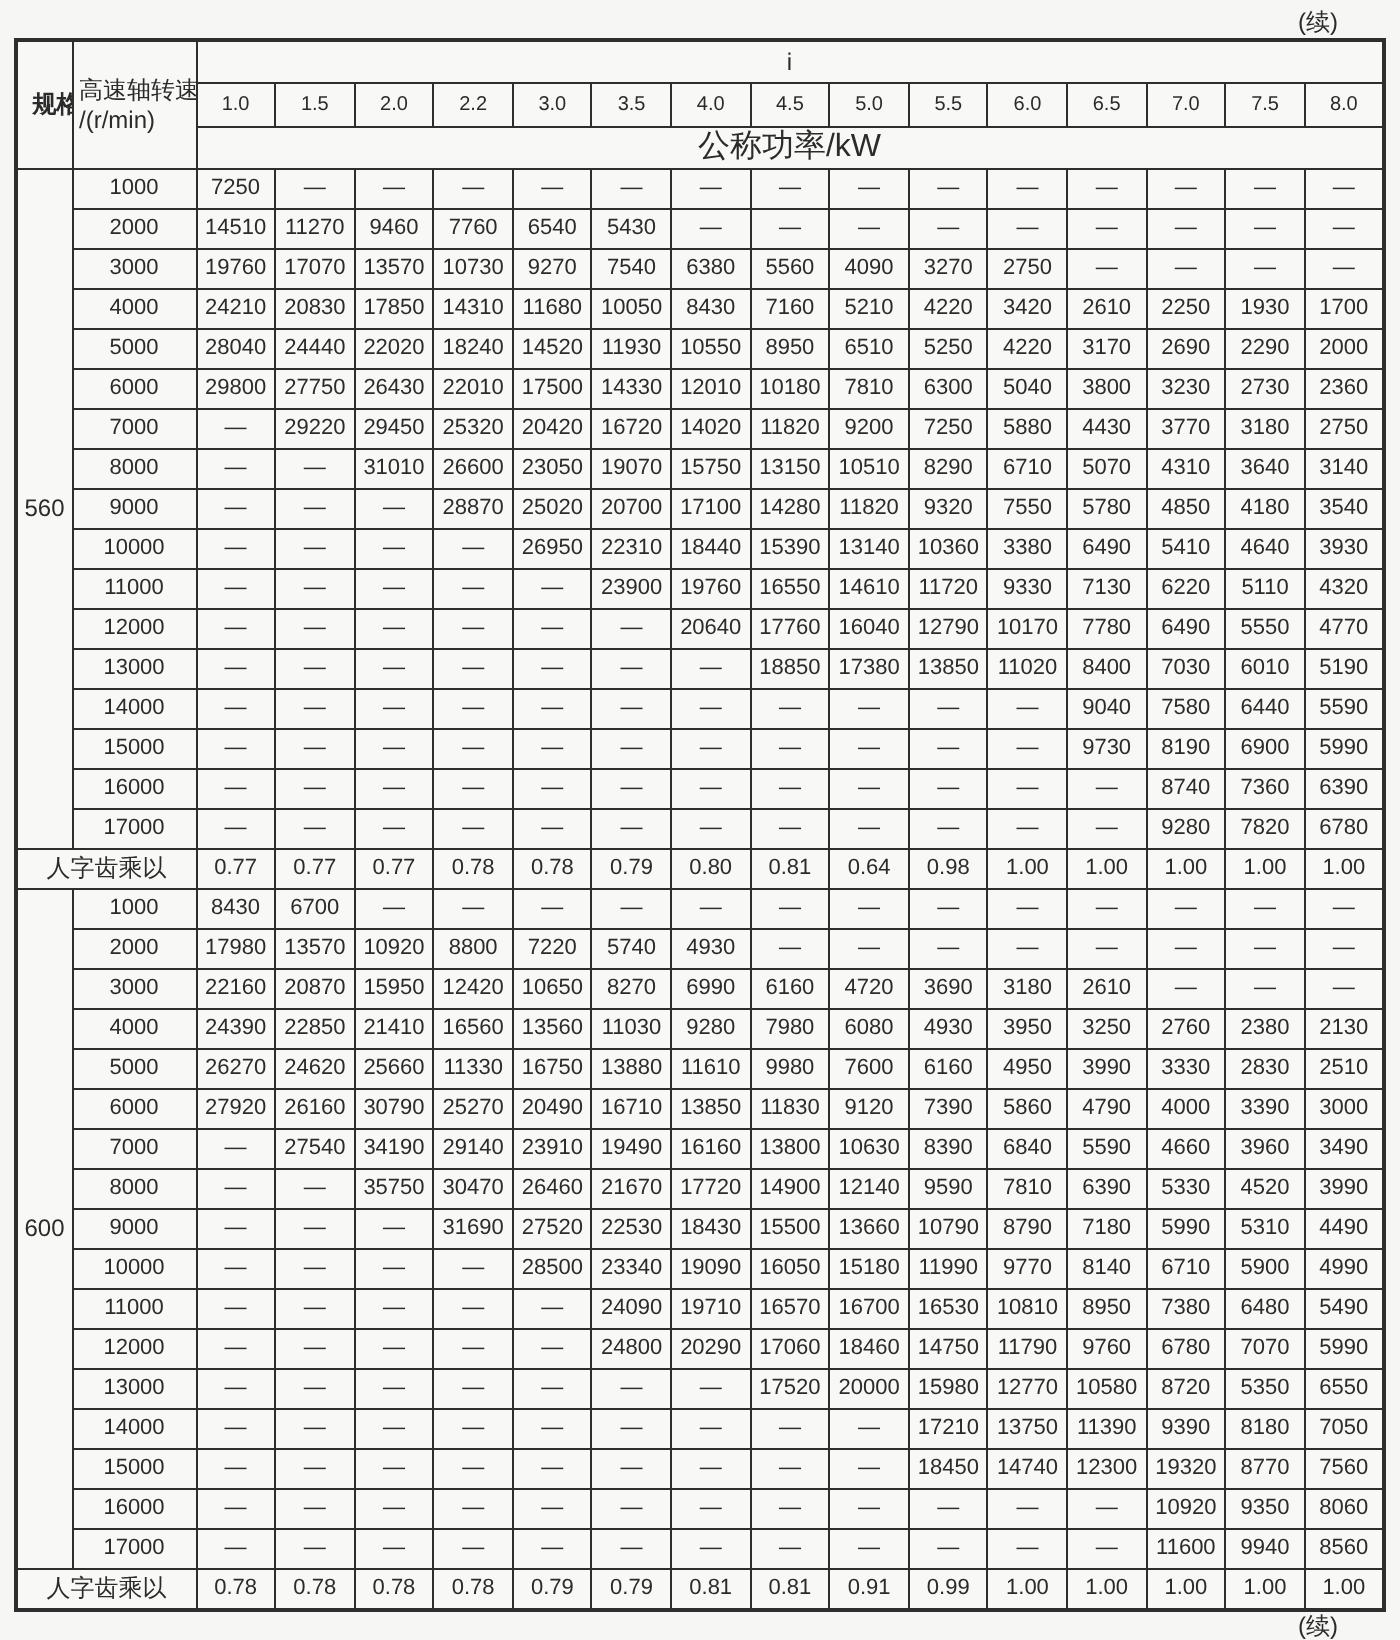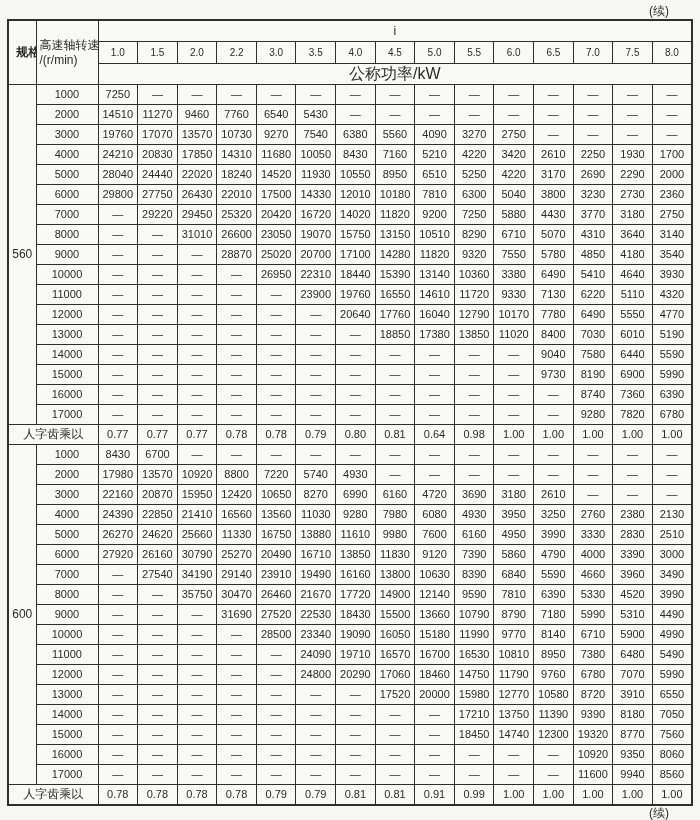--- a/index.html
+++ b/index.html
@@ -663,21 +663,21 @@
           <td>—</td>
           <td>—</td>
           <td>—</td>
           <td>—</td>
           <td>17520</td>
           <td>20000</td>
           <td>15980</td>
           <td>12770</td>
           <td>10580</td>
           <td>8720</td>
-          <td>3910</td>
+          <td>5350</td>
           <td>6550</td>
         </tr>
         <tr>
           <td class="speed-cell">14000</td>
           <td>—</td>
           <td>—</td>
           <td>—</td>
           <td>—</td>
           <td>—</td>
           <td>—</td>

